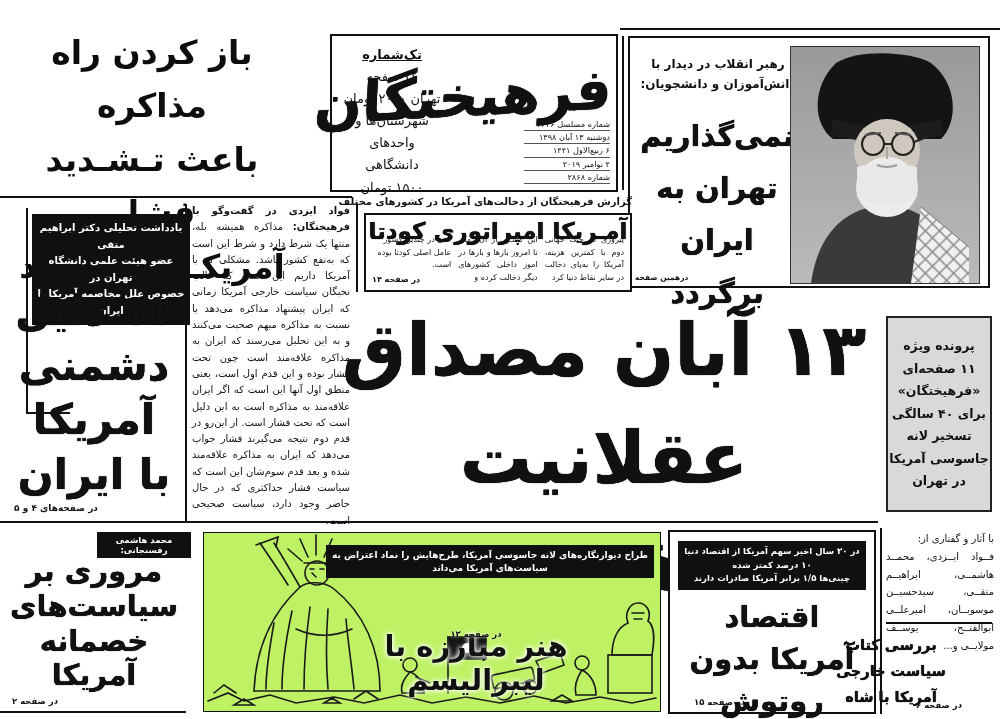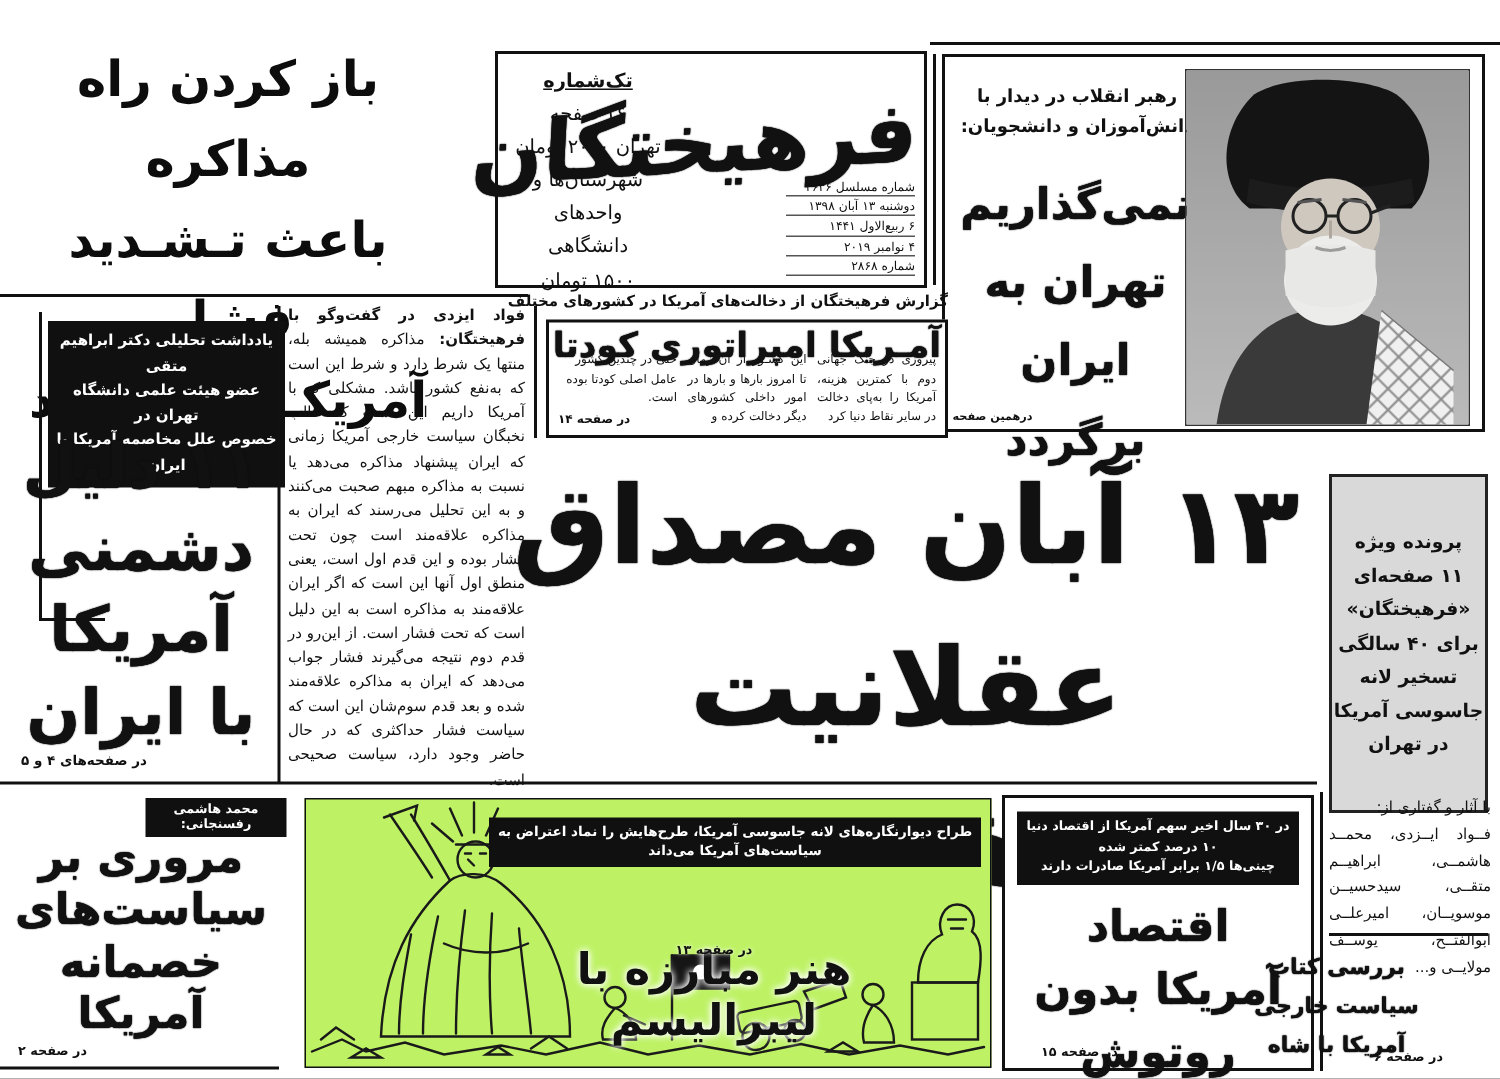--- a/index.html
+++ b/index.html
@@ -137,21 +137,21 @@
       </div>
     </div>
   </div>
 
   <div class="abs heavy center" style="left:330px;top:296px;width:548px;font-size:72px;line-height:1.5;letter-spacing:-3px;">
     <div>۱۳ آبان مصداق</div>
     <div>عقلانیت انقلابی</div>
   </div>
   <div class="abs rule" style="left:0;top:521px;width:878px;height:2px;"></div>
 
-  <div class="abs" style="left:886px;top:316px;width:106px;height:226px;border:2px solid #222;background:#d9d9d9;box-sizing:border-box;display:flex;align-items:center;justify-content:center;">
+  <div class="abs" style="left:886px;top:316px;width:106px;height:196px;border:2px solid #222;background:#d9d9d9;box-sizing:border-box;display:flex;align-items:center;justify-content:center;">
     <div class="center" style="font-size:12.5px;font-weight:bold;line-height:1.8;">
       <div>پرونده ویژه</div>
       <div>۱۱ صفحه‌ای</div>
       <div>«فرهیختگان»</div>
       <div>برای ۴۰ سالگی</div>
       <div>تسخیر لانه</div>
       <div>جاسوسی آمریکا</div>
       <div>در تهران</div>
     </div>
   </div>

